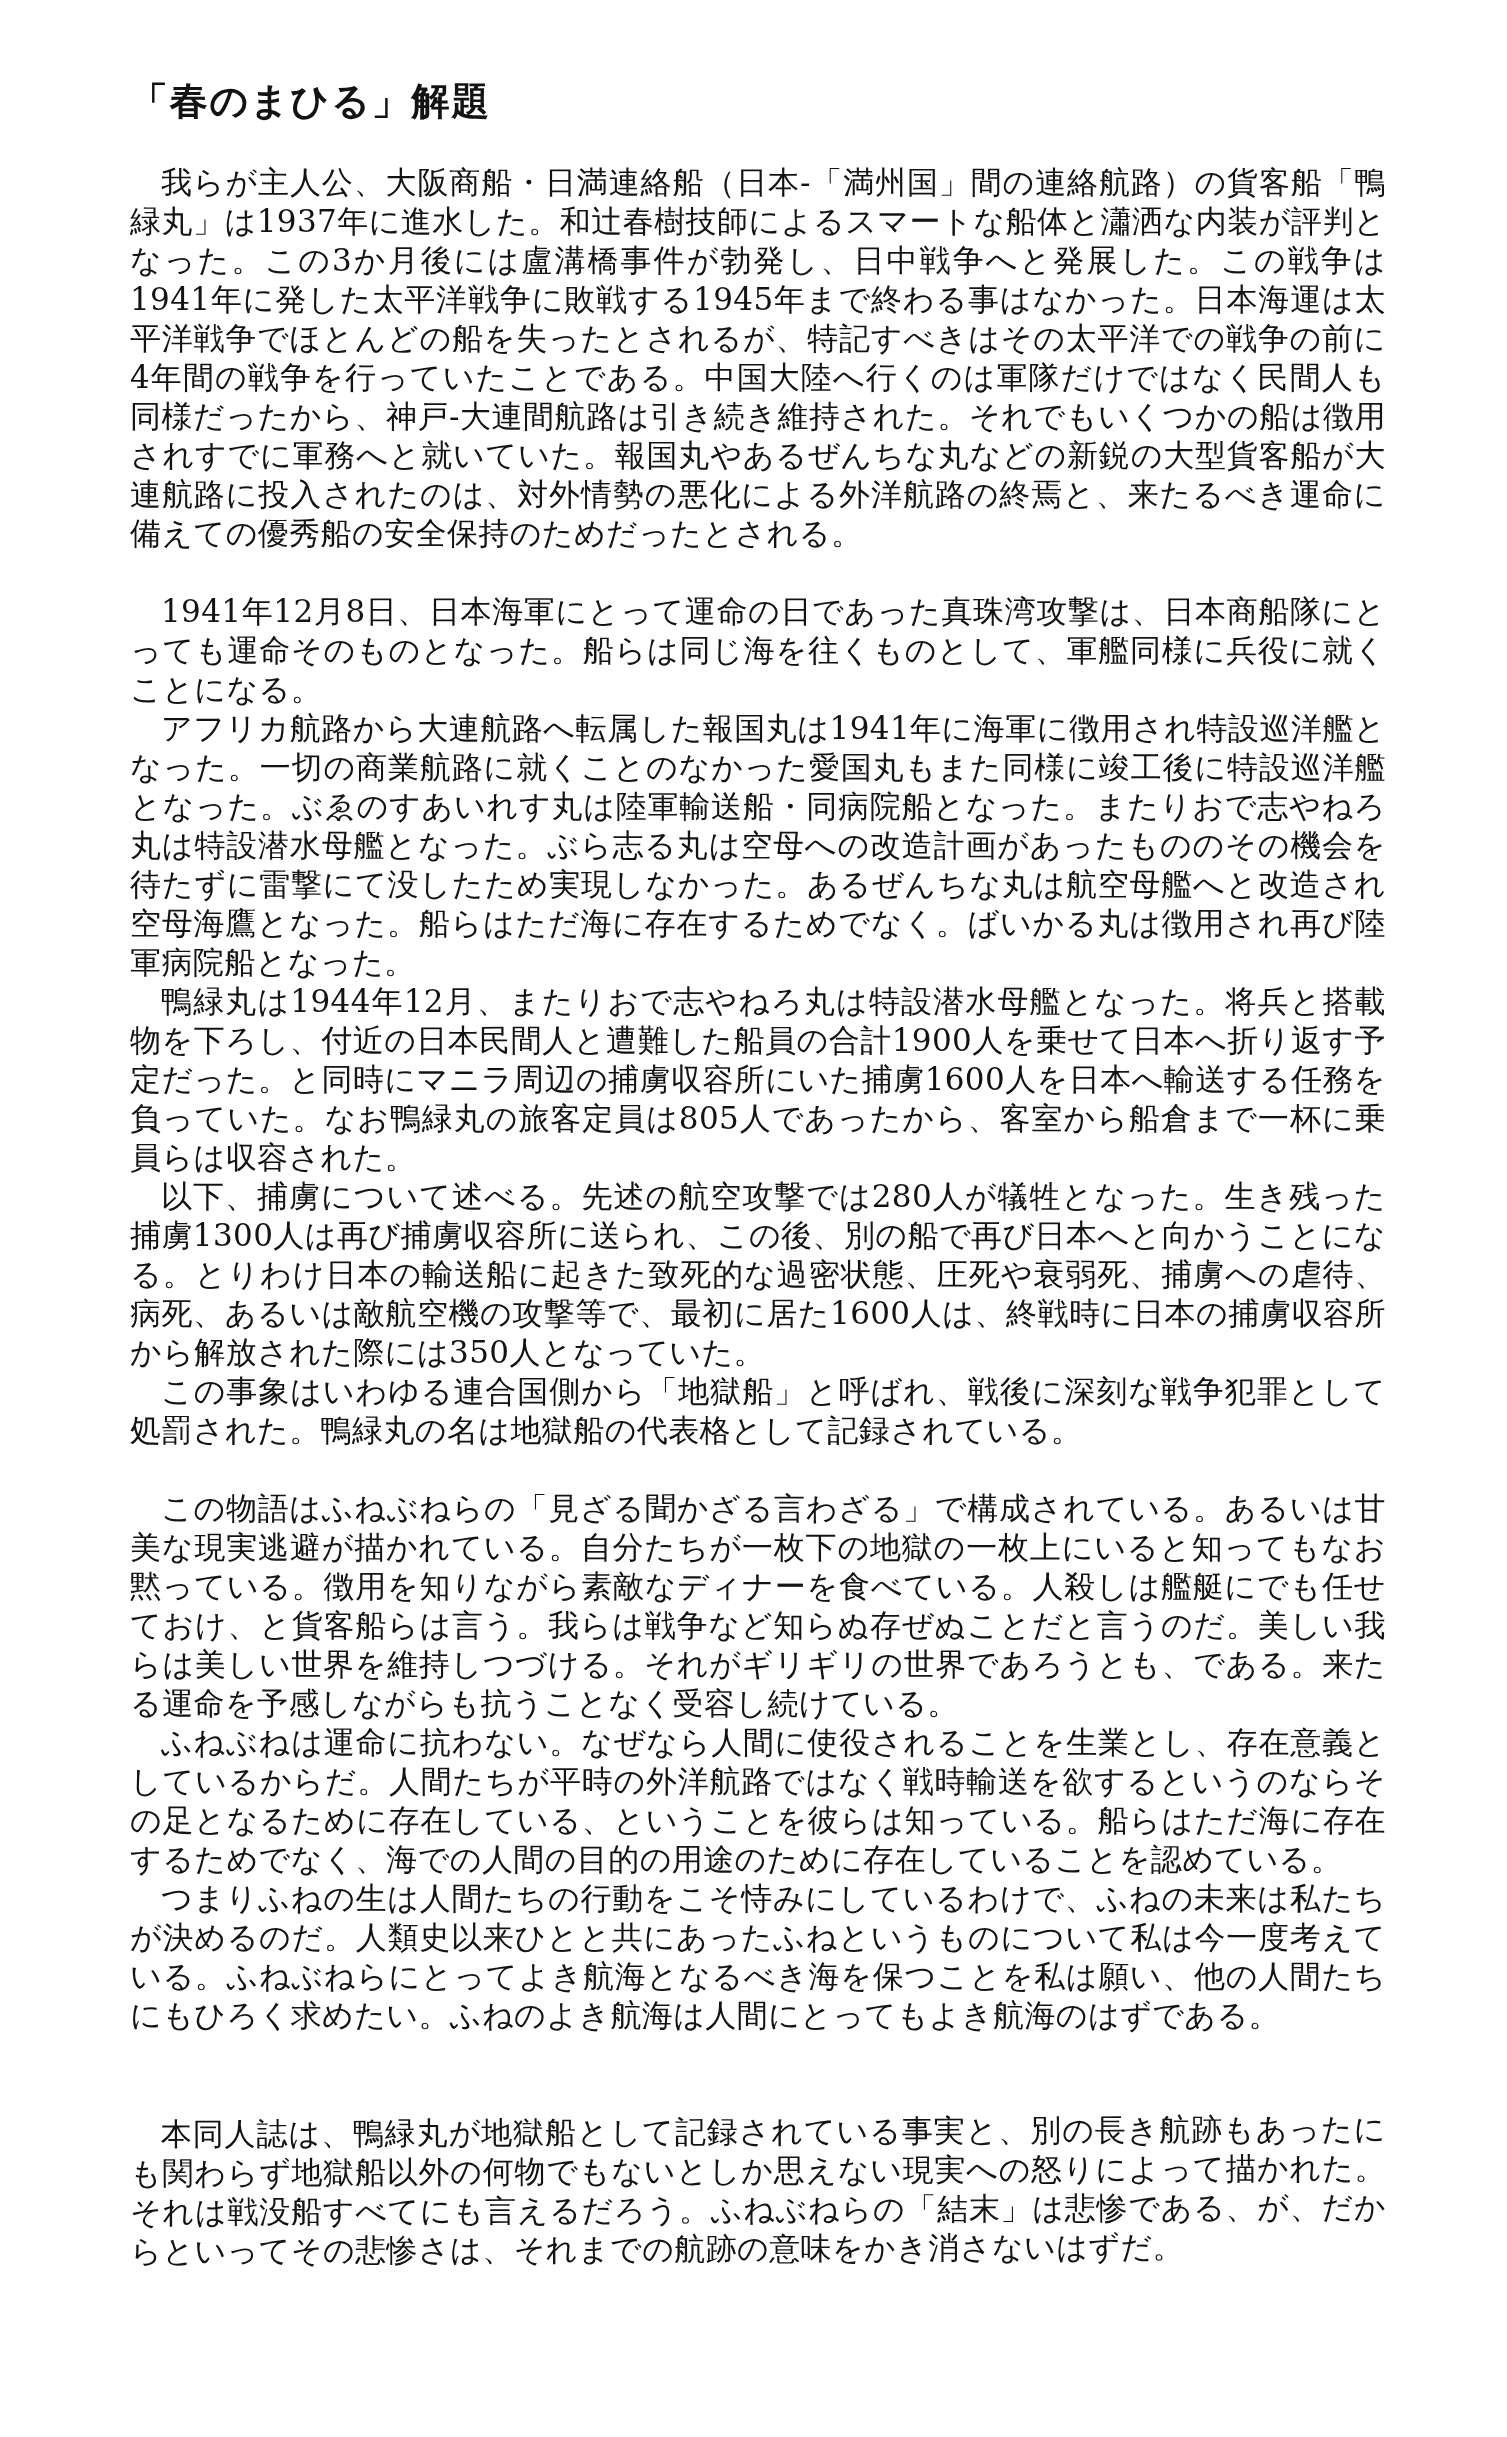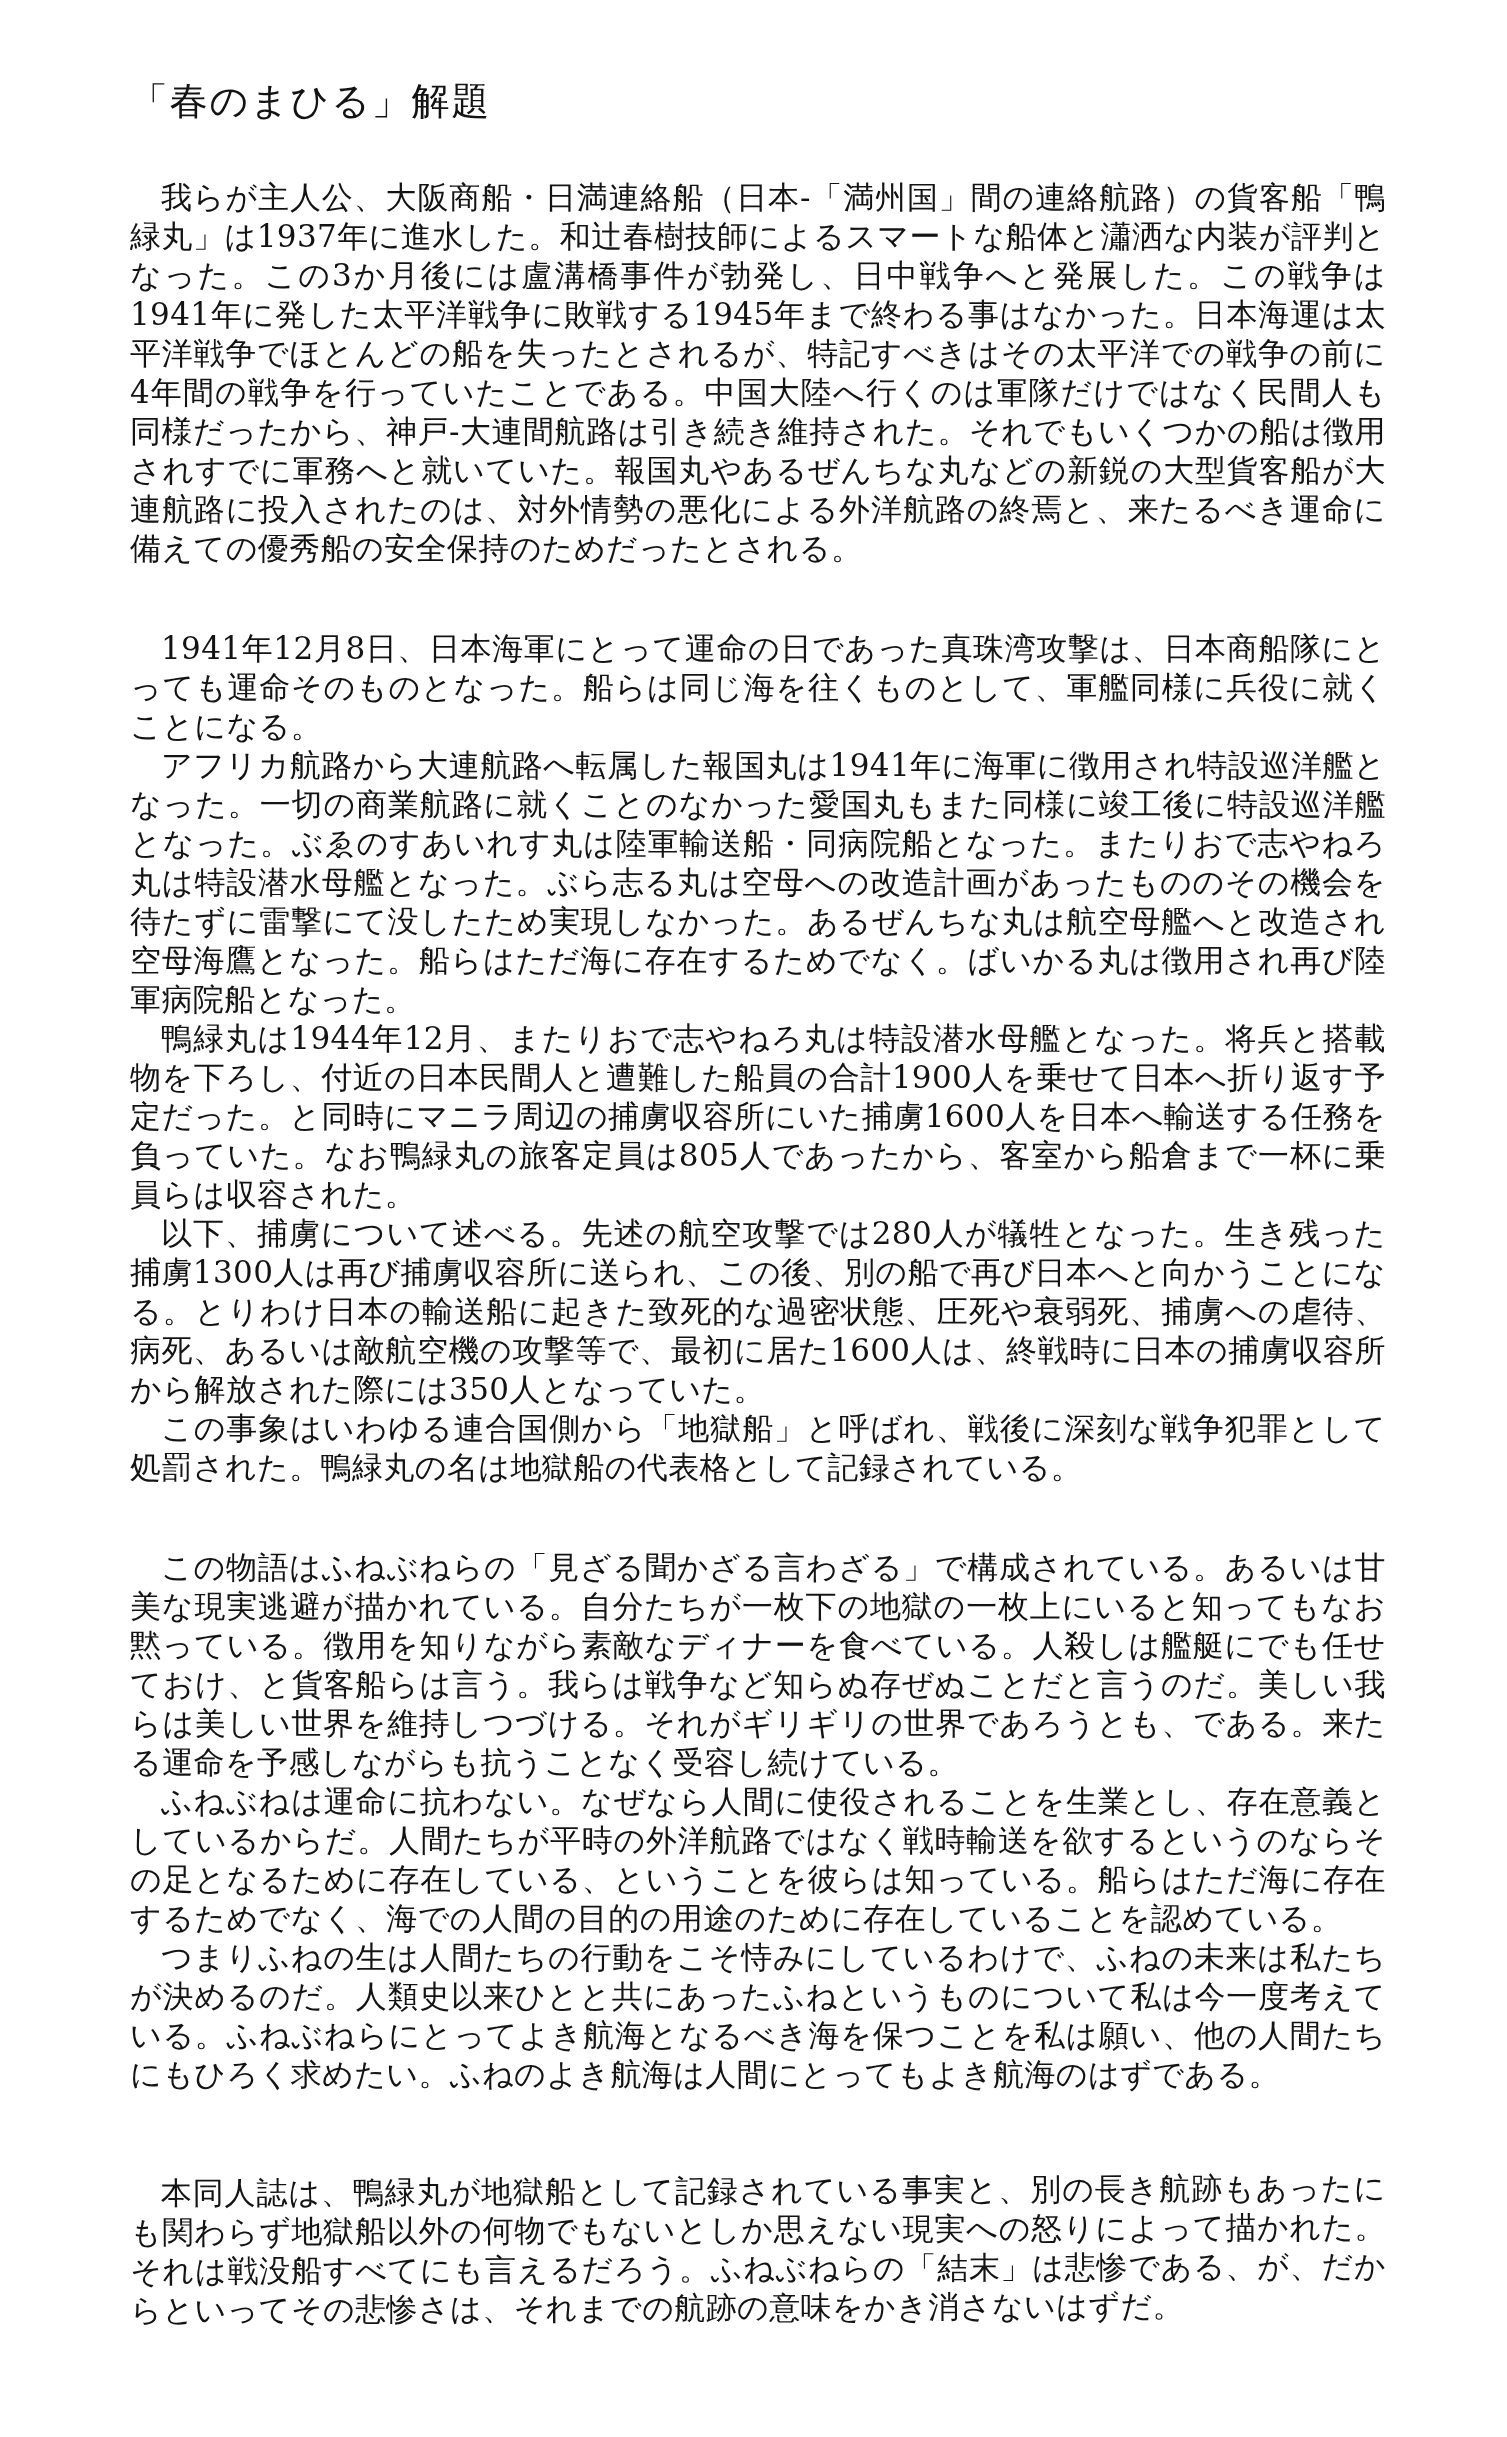--- a/index.html
+++ b/index.html
@@ -12,29 +12,29 @@
     width: 1507px;
     min-height: 2438px;
     box-sizing: border-box;
     background: #ffffff;
     color: #131313;
     padding: 49px 121px 67px 130px;
     font-family: "DejaVu Serif", "Liberation Serif", serif;
   }
   .doc-title {
     font-size: 38px;
-    font-weight: normal;
-    margin: 27px 0 51px 0;
+    font-weight: bold;
+    margin: 27px 0 36px 0;
     letter-spacing: 1.7px;
   }
   .block {
     margin: 0;
   }
   .block + .block {
-    margin-top: 61px; 
+    margin-top: 39px; 
   }
   .block.big-gap {
     margin-top: 80px; 
   }
   .block p {
     margin: 0;
     font-size: 31px;
     line-height: 39px;
     text-indent: 1em;
     text-align: justify;

